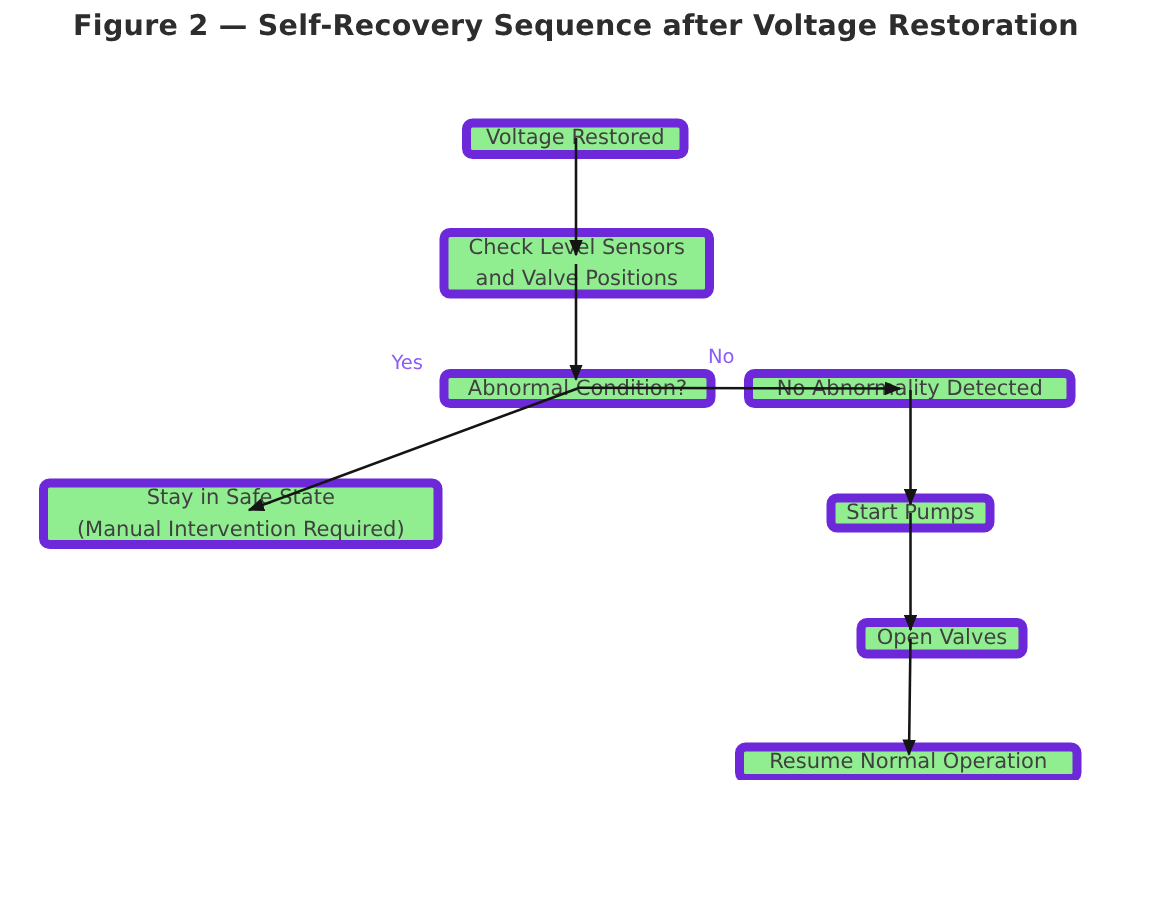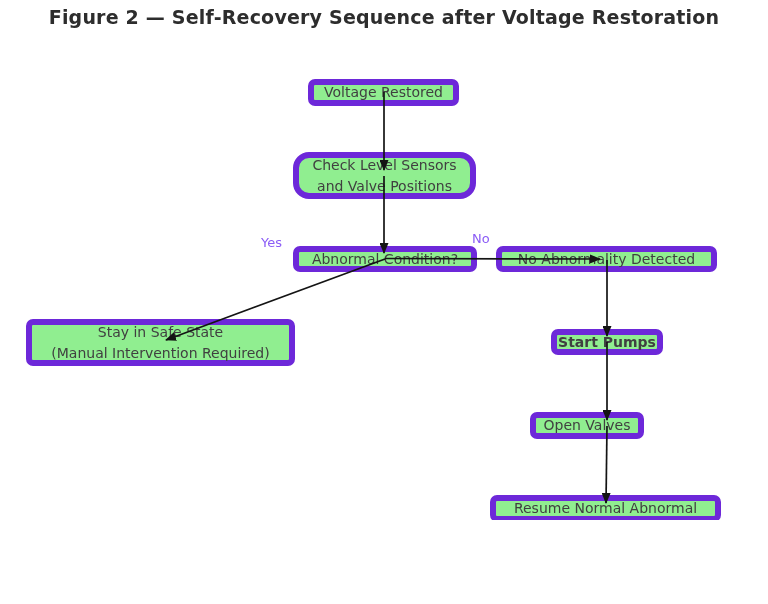--- a/index.html
+++ b/index.html
@@ -55,35 +55,35 @@
 </style>
 </head>
 <body>
 
 <div class="stage">
 
   <div class="fig-title">Figure 2 — Self-Recovery Sequence after Voltage Restoration</div>
 
   <div class="node" style="left:308px; top:79px; width:151px; height:27px;">Voltage Restored</div>
 
-  <div class="node" style="left:293px; top:152px; width:183px; height:47px;border-radius:16px;">Check Level Sensors
+  <div class="node" style="left:293px; top:152px; width:183px; height:47px;">Check Level Sensors
 and Valve Positions</div>
 
   <div class="node" style="left:293px; top:246px; width:184px; height:26px;">Abnormal Condition?</div>
 
   <div class="node" style="left:496px; top:246px; width:221px; height:26px;">No Abnormality Detected</div>
 
   <div class="node" style="left:26px; top:319px; width:269px; height:47px;">Stay in Safe State
 (Manual Intervention Required)</div>
 
-  <div class="node" style="left:551px; top:329px; width:112px; height:26px;font-weight:bold;">Start Pumps</div>
+  <div class="node" style="left:551px; top:329px; width:112px; height:26px;">Start Pumps</div>
 
-  <div class="node" style="left:530px; top:412px; width:114px; height:27px;text-align:center;">Open Valves</div>
+  <div class="node" style="left:571px; top:412px; width:114px; height:27px;text-align:center;">Open Valves</div>
 
-  <div class="node" style="left:490px; top:495px; width:231px; height:27px;">Resume Normal Abnormal</div>
+  <div class="node" style="left:490px; top:495px; width:231px; height:27px;">Resume Normal Operation</div>
 
   <div class="edge-label" style="left:261px; top:235px;">Yes</div>
   <div class="edge-label" style="left:472px; top:231px;">No</div>
 
   <svg class="edges" width="768" height="604" viewBox="0 0 768 604">
     <defs>
       <marker id="arrowhead" markerUnits="userSpaceOnUse" markerWidth="11" markerHeight="9" refX="10" refY="4.5" orient="auto">
         <path d="M0,0 L11,4.5 L0,9 Z" fill="#141414"></path>
       </marker>
     </defs>

